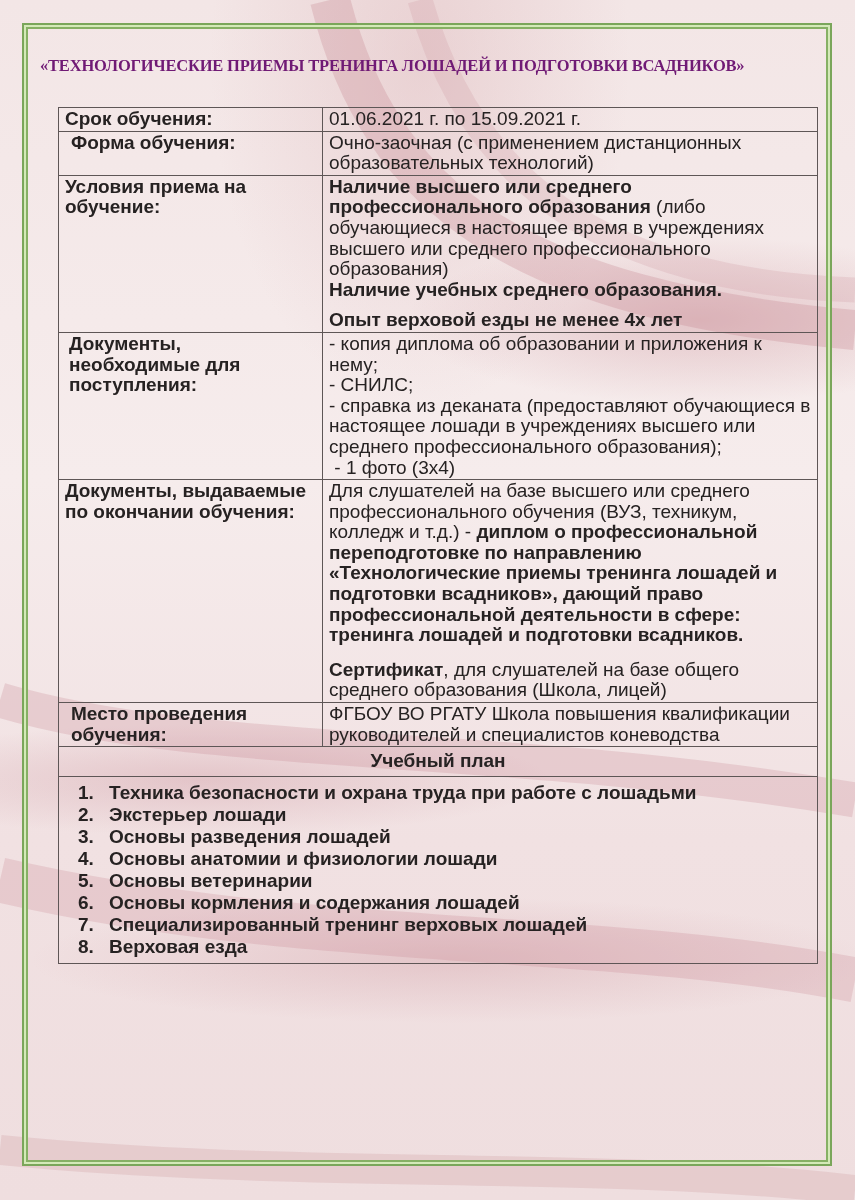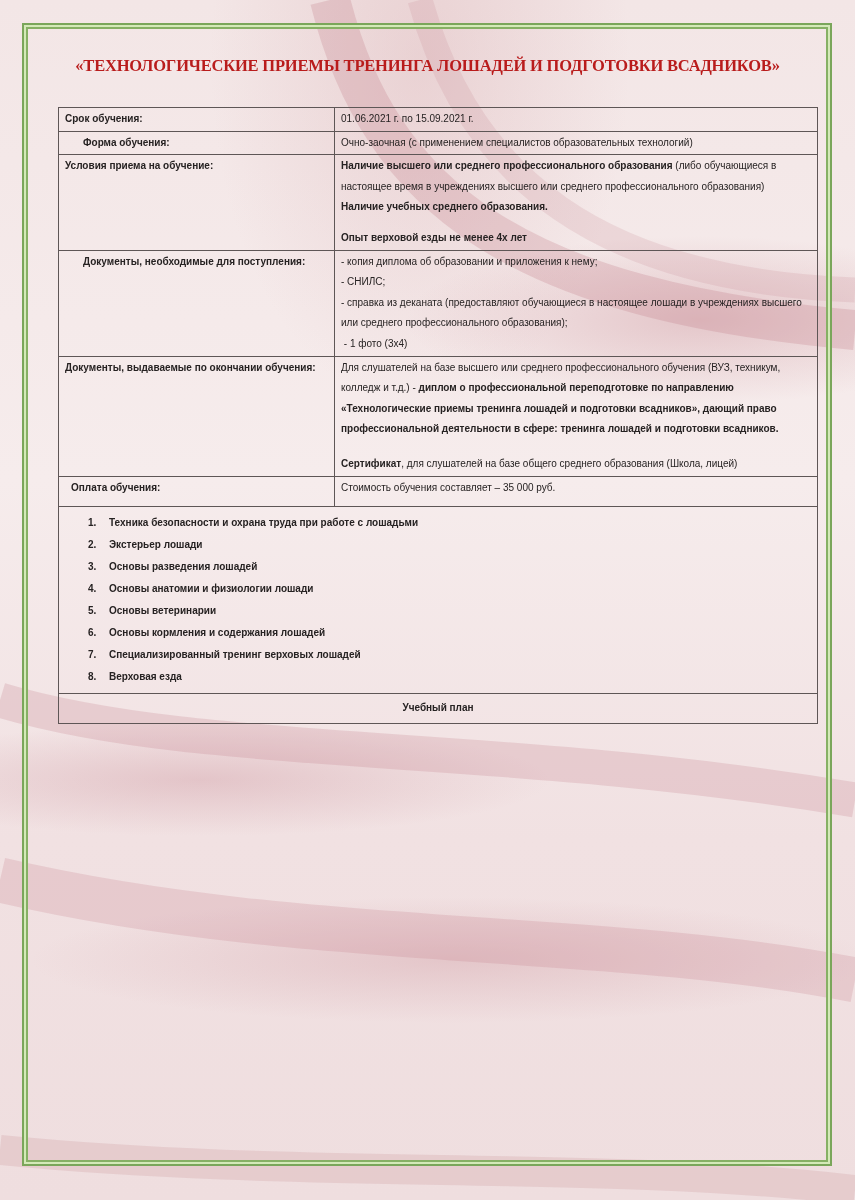--- a/index.html
+++ b/index.html
@@ -13,27 +13,27 @@
       radial-gradient(ellipse 300px 500px at 420px 60px, rgba(210,160,165,0.30), rgba(255,255,255,0) 70%),
       linear-gradient(180deg, #f3e6e6 0%, #f6ecec 40%, #f1e1e2 70%, #efdedf 100%);
   }
   .wave { position: absolute; pointer-events: none; }
   .frame {
     position: absolute; left: 22px; top: 23px; width: 810px; height: 1143px;
     border: 2px solid #7aa65a; box-sizing: border-box;
     box-shadow: inset 0 0 0 2px #d4e9b8, inset 0 0 0 4px #86b064;
   }
   .title {
-    position: absolute; left: 40px; top: 55px; width: 775px; text-align: center;
+    position: absolute; left: 40px; top: 55px; width: 775px; text-align: left;
     font-family: "Liberation Serif", serif; font-weight: bold; font-size: 16.5px;
-    line-height: 22px; color: #b91c1c; letter-spacing: -0.2px;
+    line-height: 22px; color: #701a75; letter-spacing: -0.2px;
   }
   table.info {
     position: absolute; left: 58px; top: 107px; width: 760px;
-    border-collapse: collapse; font-size: 10px; line-height: 20.6px;
+    border-collapse: collapse; font-size: 19px; line-height: 20.6px;
   }
   table.info td {
     border: 1.4px solid #5e5656; vertical-align: top; padding: 1px 6px 1px 6px;
   }
   td.lbl { width: 245px; font-weight: bold; }
   td.val { font-weight: normal; }
   .b { font-weight: bold; }
   .gap { height: 10px; }
   .center { text-align: center; font-weight: bold; padding: 4px 0 !important; }
   ol.plan { margin: 0; padding: 3px 0 3px 40px; font-weight: bold; }
@@ -54,64 +54,64 @@
 
 <div class="title">«ТЕХНОЛОГИЧЕСКИЕ ПРИЕМЫ ТРЕНИНГА ЛОШАДЕЙ И ПОДГОТОВКИ ВСАДНИКОВ»</div>
 
 <table class="info">
   <tbody>
       <tr>
     <td class="lbl">Срок обучения:</td>
     <td class="val b">01.06.2021 г. по 15.09.2021 г.</td>
   </tr>
   <tr>
-    <td class="lbl" style="padding-left:24px">Форма обучения:</td>
-    <td class="val b">Очно-заочная (с применением специалистов образовательных технологий)</td>
+    <td class="lbl" style="padding-left:12px">Форма обучения:</td>
+    <td class="val b">Очно-заочная (с применением дистанционных образовательных технологий)</td>
   </tr>
   <tr>
     <td class="lbl" style="">Условия приема на обучение:</td>
     <td class="val">
       <span class="b">Наличие высшего или среднего профессионального образования</span><span> (либо обучающиеся в настоящее время в учреждениях высшего или среднего профессионального образования)</span><br>
       <span class="b">Наличие учебных среднего образования.</span>
       <div class="gap"></div>
       <span class="b">Опыт верховой езды не менее 4х лет</span>
     </td>
   </tr>
   <tr>
-    <td class="lbl" style="padding-left:24px">Документы, необходимые для поступления:</td>
+    <td class="lbl" style="padding-left:10px">Документы, необходимые для поступления:</td>
     <td class="val">
       <div>- копия диплома об образовании и приложения к нему;</div>
       <div>- СНИЛС;</div>
       <div>- справка из деканата (предоставляют обучающиеся в настоящее лошади в учреждениях высшего или среднего профессионального образования);</div>
       <div style="white-space:pre"> - 1 фото (3х4)</div>
     </td>
   </tr>
   <tr>
     <td class="lbl">Документы, выдаваемые по окончании обучения:</td>
     <td class="val">
       <span>Для слушателей на базе высшего или среднего профессионального обучения (ВУЗ, техникум, колледж и т.д.) - </span><span class="b">диплом о профессиональной переподготовке по направлению «Технологические приемы тренинга лошадей и подготовки всадников», дающий право профессиональной деятельности в сфере: тренинга лошадей и подготовки всадников.</span>
       <div class="gap" style="height:14px"></div>
       <span class="b">Сертификат</span><span>, для слушателей на базе общего среднего образования (Школа, лицей)</span>
     </td>
   </tr>
   <tr>
-    <td class="lbl" style="padding-left:12px">Оплата обучения:</td>
-    <td class="val" style="padding-bottom:8px">Стоимость обучения составляет – 35 000 руб.</td>
+    <td class="lbl" style="padding-left:12px">Место проведения обучения:</td>
+    <td class="val">ФГБОУ ВО РГАТУ Школа повышения квалификации руководителей и специалистов коневодства</td>
+  </tr>
+  <tr>
+    <td colspan="2" class="center">Учебный план</td>
   </tr>
   <tr>
     <td colspan="2" style="padding:2px 0">
       <ol class="plan">
         <li>Техника безопасности и охрана труда при работе с лошадьми</li>
         <li>Экстерьер лошади</li>
         <li>Основы разведения лошадей</li>
         <li>Основы анатомии и физиологии лошади</li>
         <li>Основы ветеринарии</li>
         <li>Основы кормления и содержания лошадей</li>
         <li>Специализированный тренинг верховых лошадей</li>
         <li>Верховая езда</li>
       </ol>
     </td>
   </tr>
-  <tr>
-    <td colspan="2" class="center">Учебный план</td>
-  </tr>
 </tbody>
   </table>
 
 </body></html>

